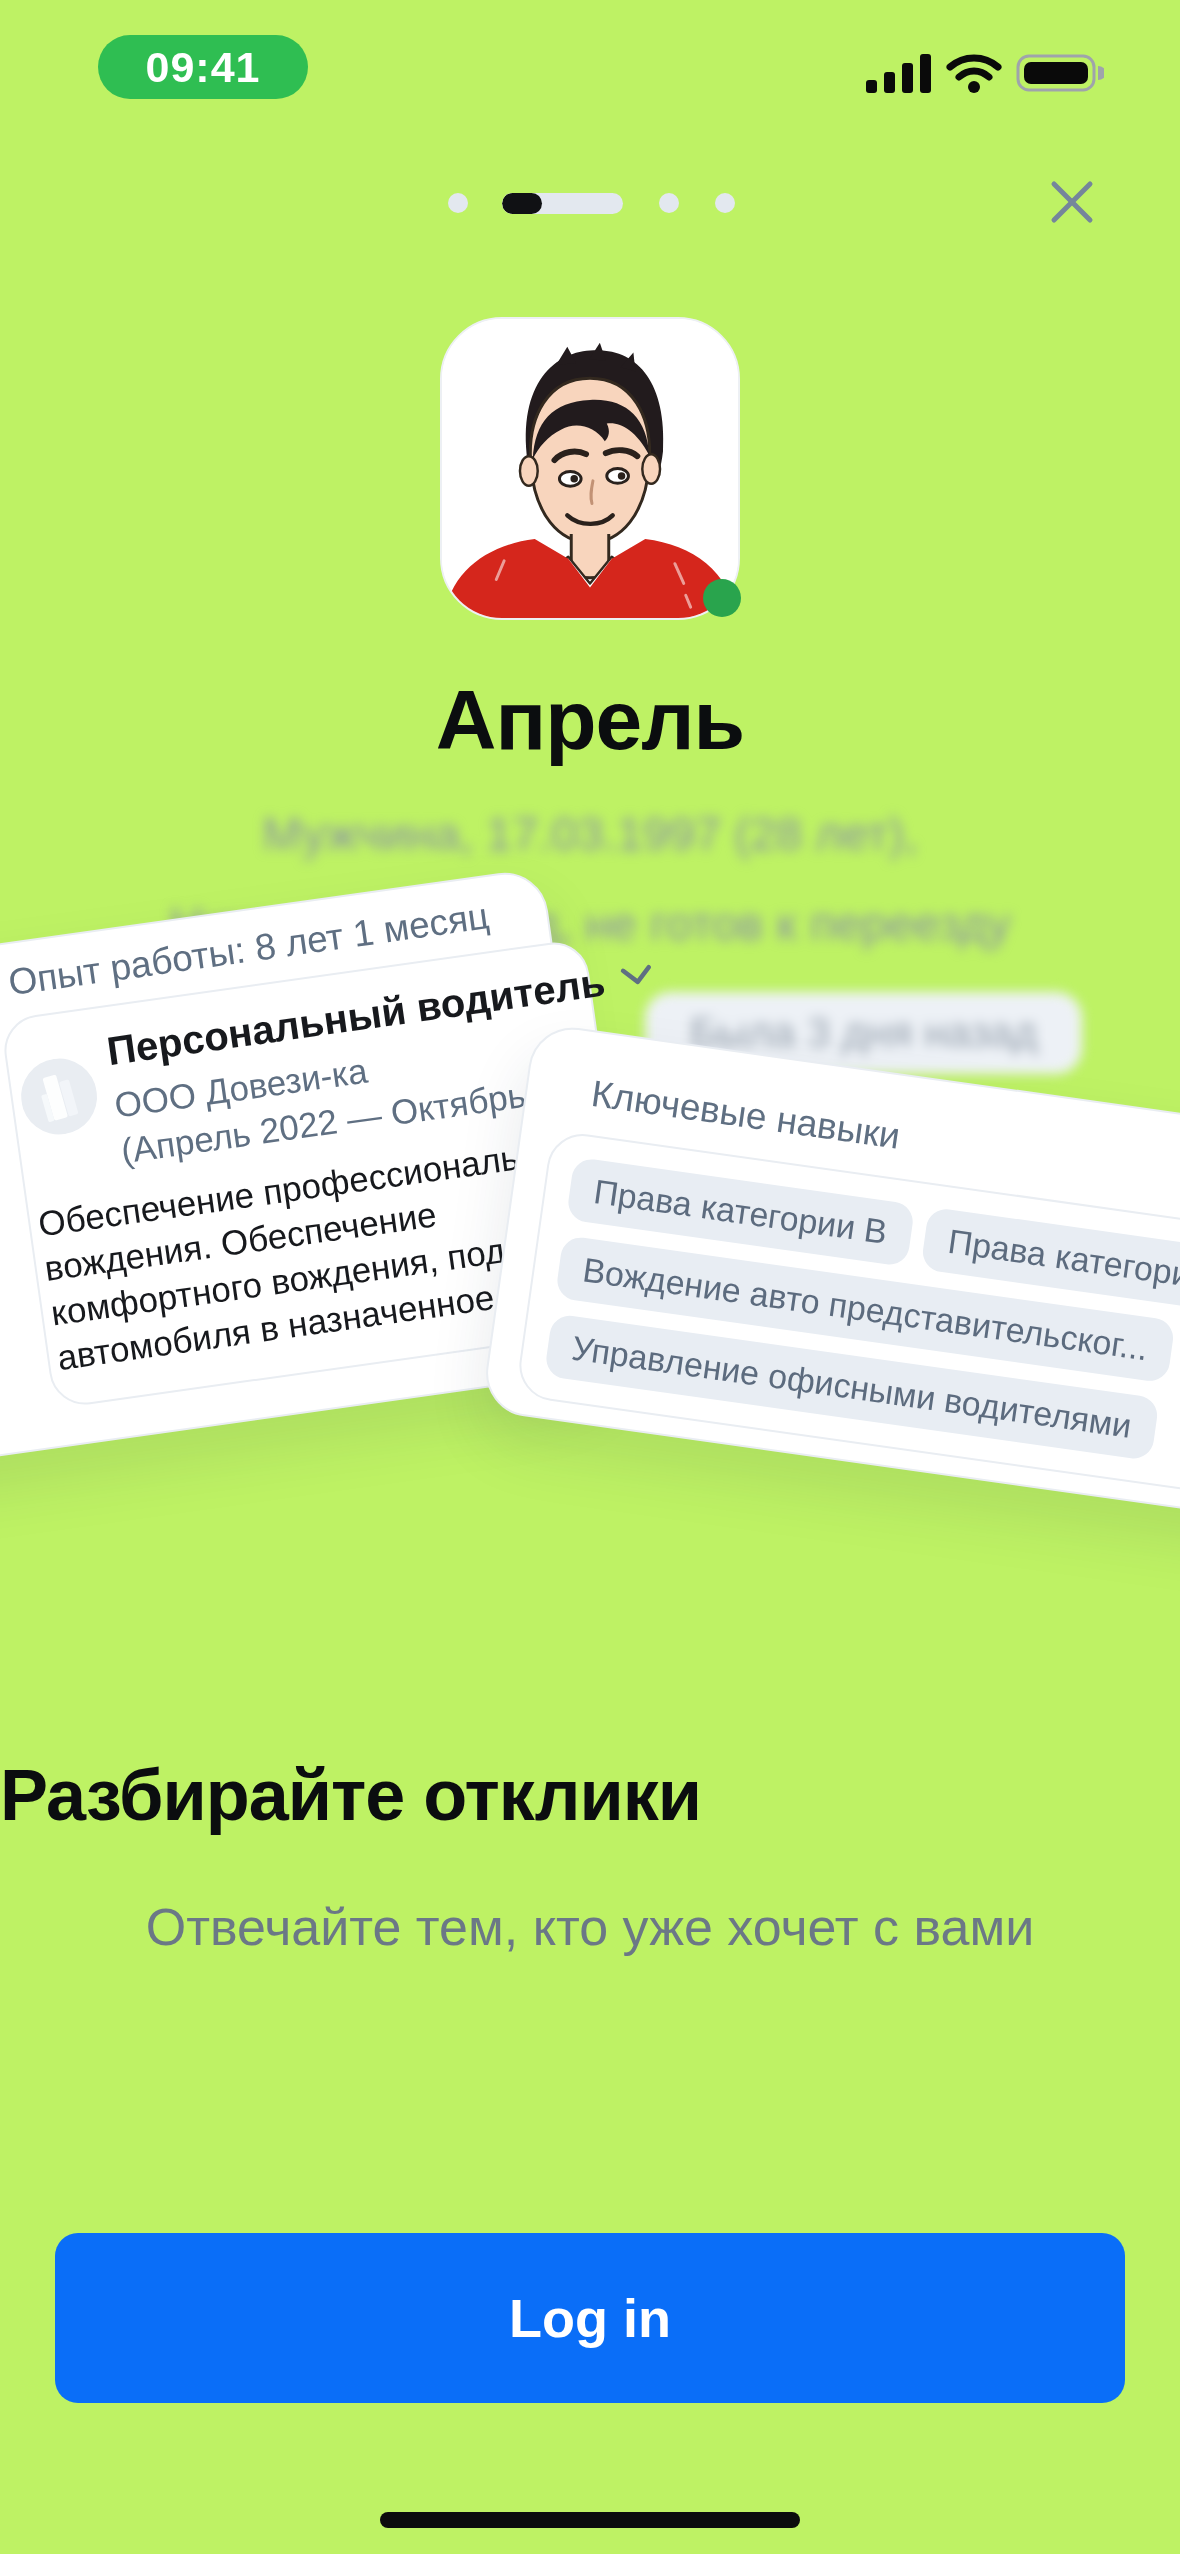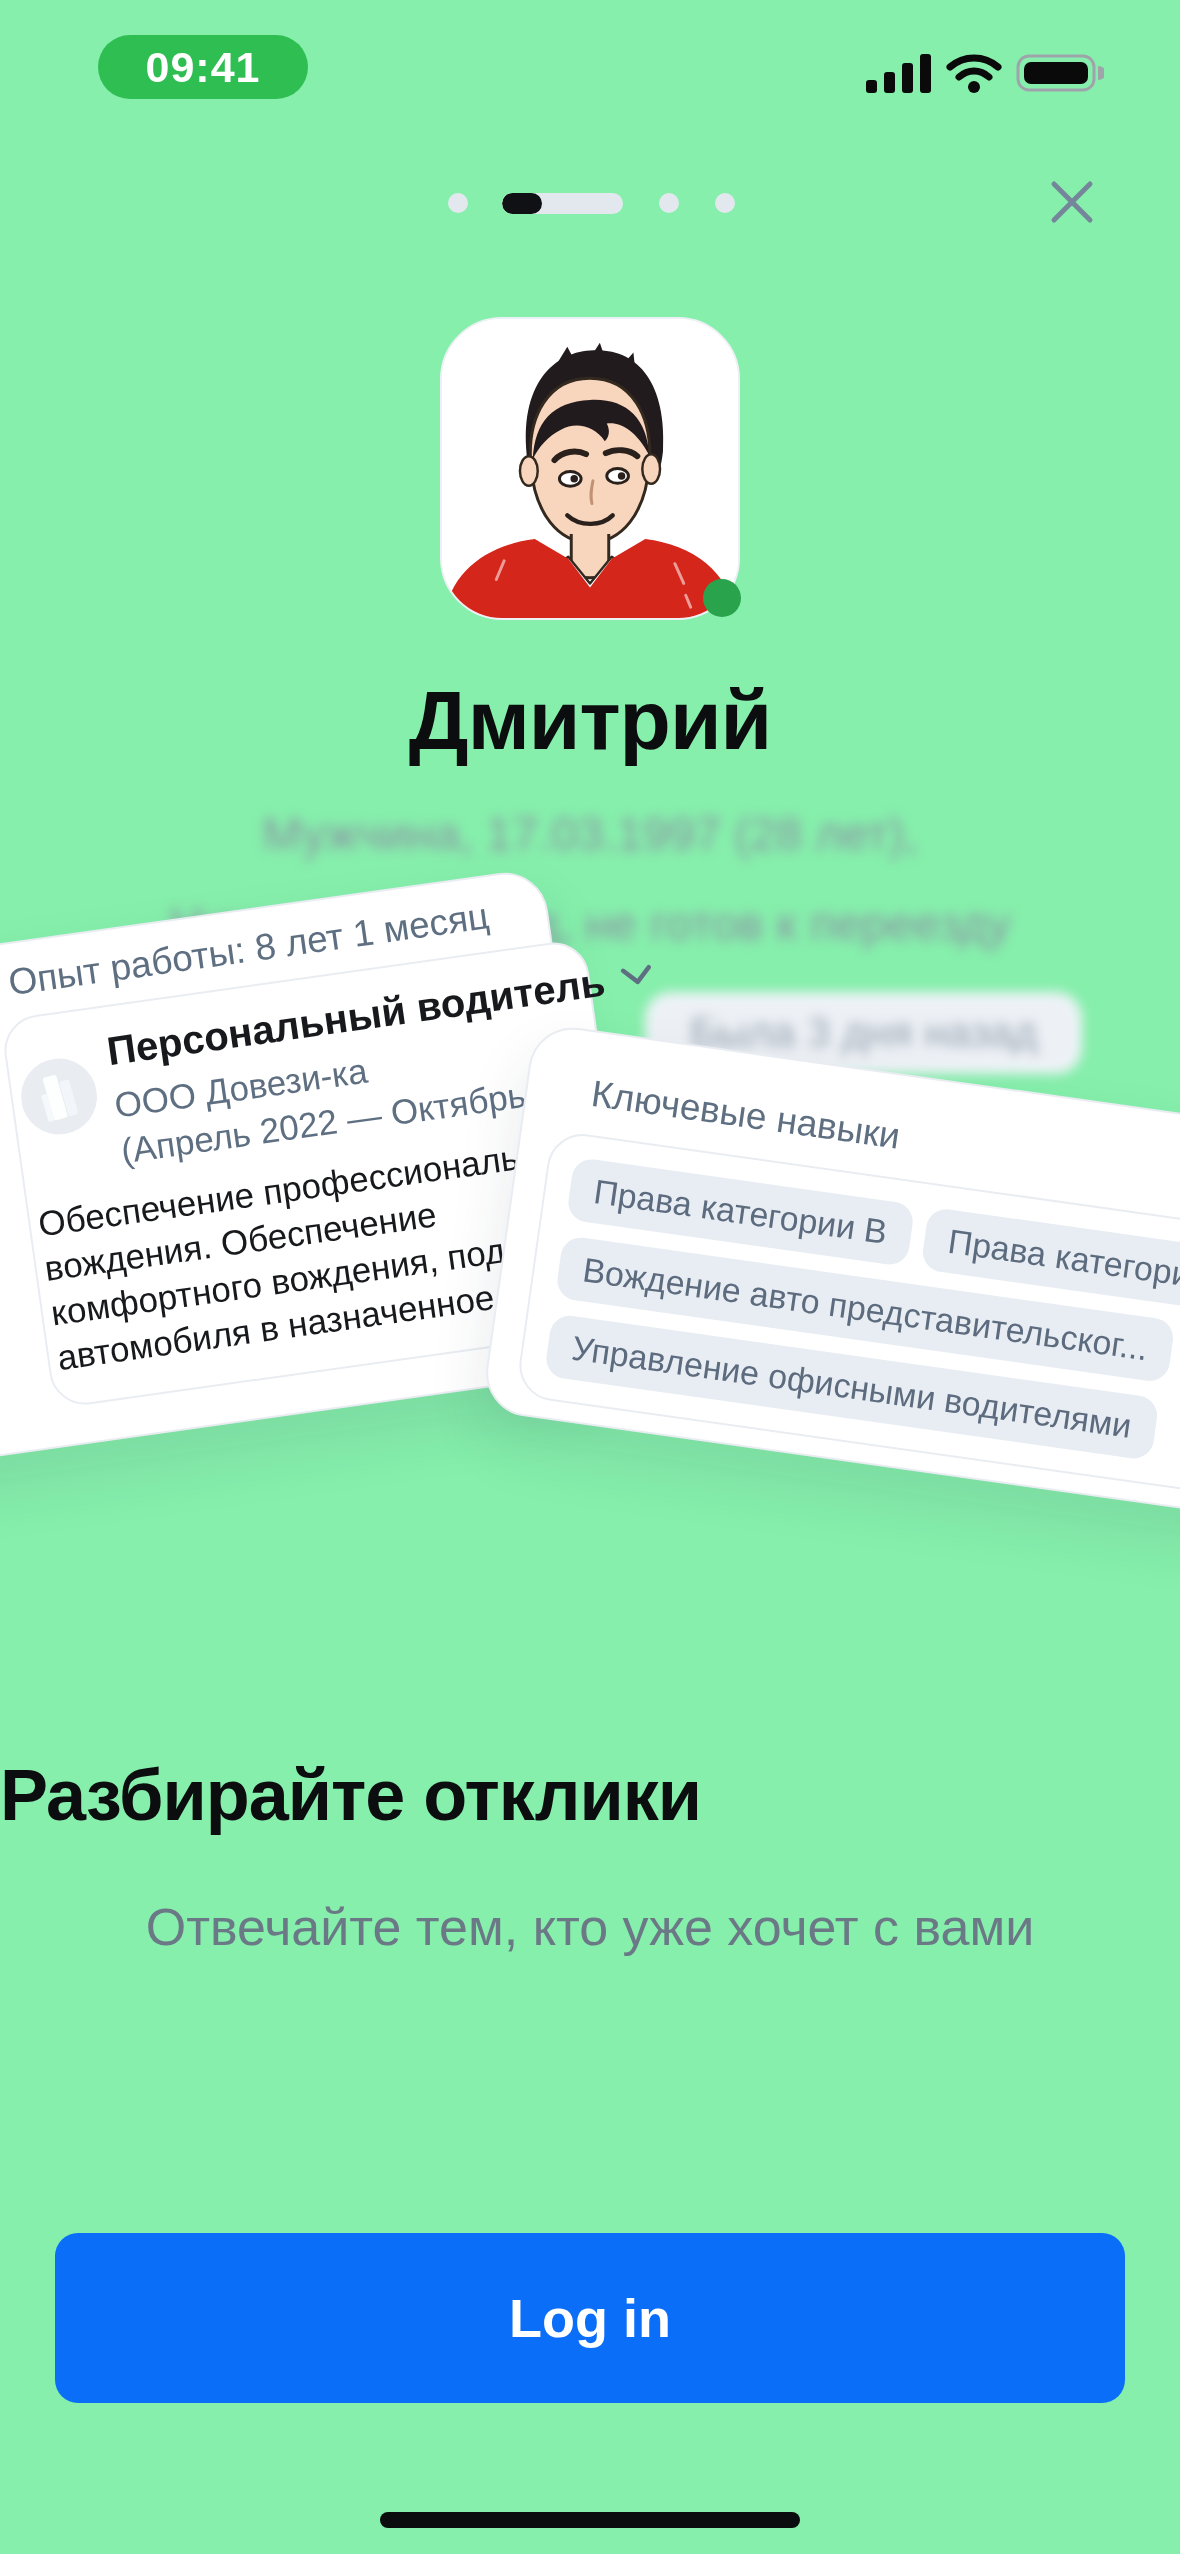--- a/index.html
+++ b/index.html
@@ -1,17 +1,17 @@
 <!DOCTYPE html>
 <html><head>
 <meta charset="utf-8">
 <style>
   html,body{margin:0;padding:0;background:#fff;}
   .stage{
-    position:relative;width:1180px;height:2554px;overflow:hidden;background:#86efac;
+    position:relative;width:1180px;height:2554px;overflow:hidden;background:#bef264;
     font-family:"Liberation Sans","DejaVu Sans",sans-serif;
     -webkit-font-smoothing:antialiased;
   }
   .abs{position:absolute;}
 
   
   .time-pill{
     left:98px;top:35px;width:210px;height:64px;border-radius:32px;background:#2FBE52;
     color:#fff;font-size:43px;font-weight:700;letter-spacing:1px;
     display:flex;align-items:center;justify-content:center;
@@ -174,21 +174,21 @@
       <path d="M2,303 C8,256 46,229 94,223 L128,243 L150,272 L172,243 L206,223 C254,229 292,256 298,303 Z" fill="#D5261C"></path>
       <g stroke="rgba(255,255,255,0.55)" stroke-width="3" stroke-linecap="round">
         <path d="M236,248 l9,20"></path>
           <path d="M63,245 l-8,19"></path>
           <path d="M247,280 l5,12"></path>
       </g>
     </svg>
   </div>
   <div class="abs online-dot"></div>
 
-  <div class="abs profile-name">Дмитрий</div>
+  <div class="abs profile-name">Апрель</div>
   <div class="abs blur-line l1">Мужчина, 17.03.1997 (28 лет),</div>
   <div class="abs blur-line l2">Нижний Новгород, не готов к переезду</div>
   <div class="abs last-seen-pill">
     <span>Была 3 дня назад</span>
   </div>
 
   <div class="tilt-card card-left">
     <div class="card-header">Опыт работы: 8 лет 1 месяц</div>
     <div class="inner-vacancy">
       <div class="vac-top">

